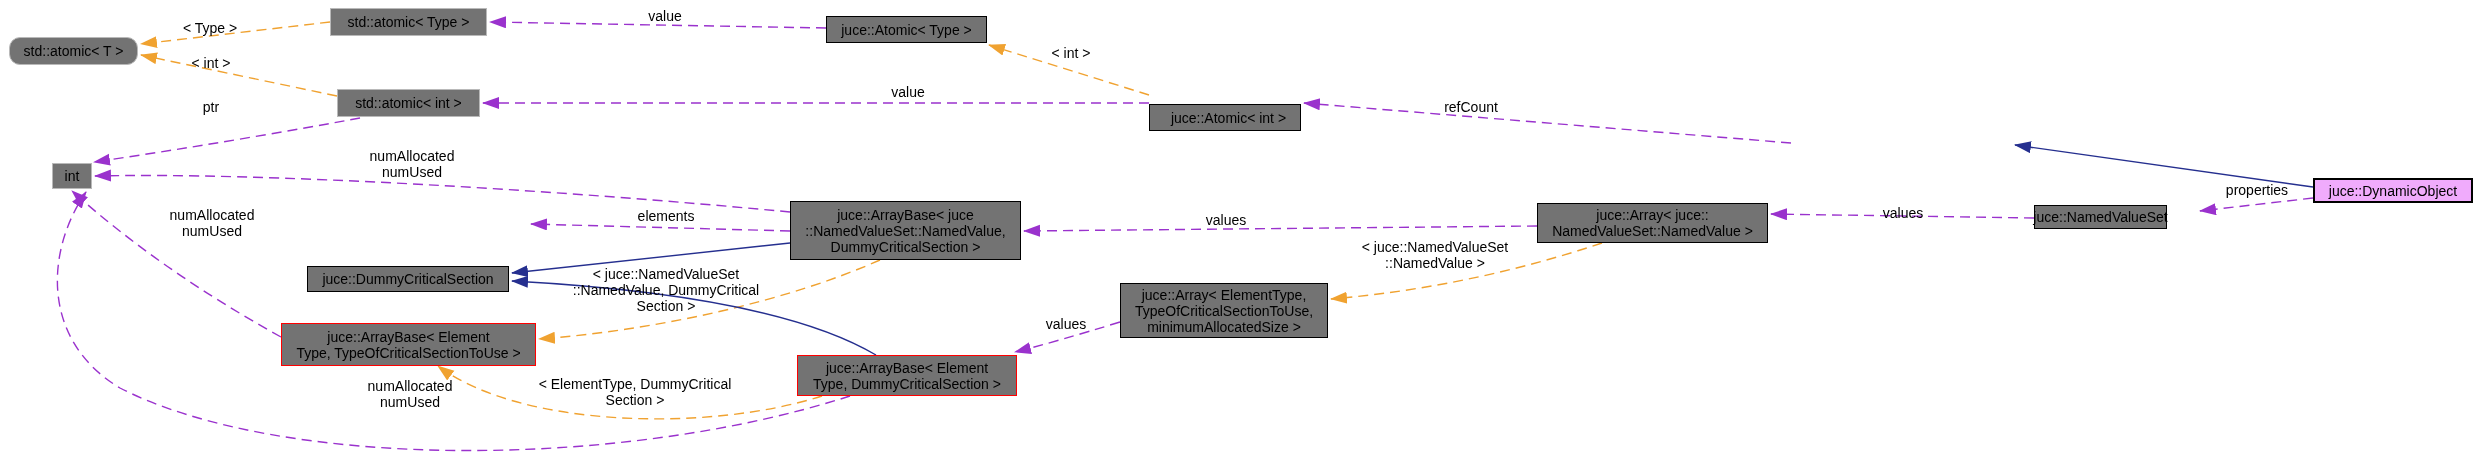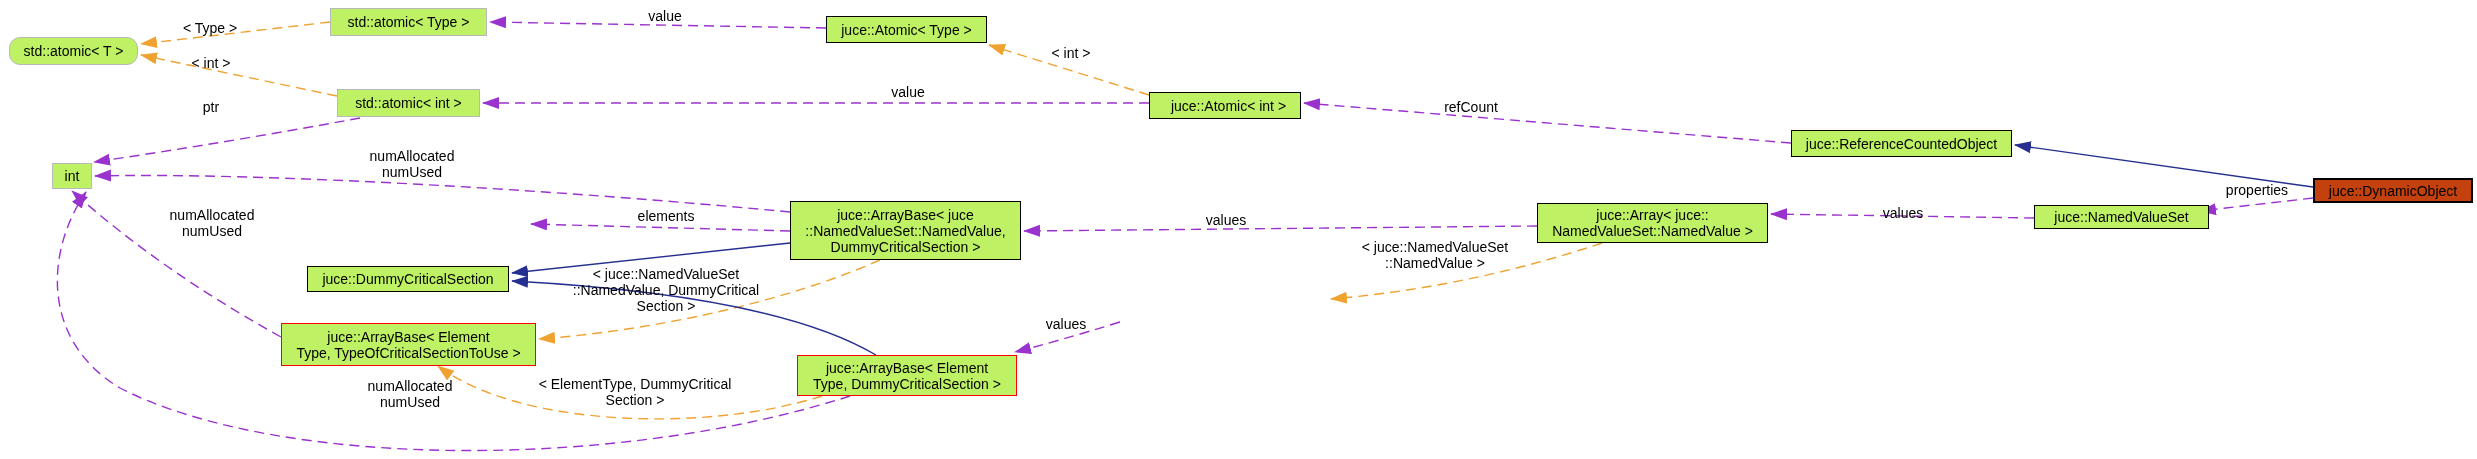--- a/index.html
+++ b/index.html
@@ -10,28 +10,28 @@
     font-family:"Liberation Sans", sans-serif;
     font-size:14px;color:#000;
     overflow:hidden;
   }
   #edges{position:absolute;left:0;top:0;width:2477px;height:459px;}
   .edge-p{stroke:#9a32cd;stroke-width:1.4;fill:none;stroke-dasharray:10 6;}
   .edge-o{stroke:#f0a230;stroke-width:1.4;fill:none;stroke-dasharray:10 6;}
   .edge-n{stroke:#252f8f;stroke-width:1.4;fill:none;}
   .node{
     position:absolute;box-sizing:border-box;
-    background:#bef264;border:1.5px solid #000;
+    background:#737373;border:1.5px solid #000;
     display:flex;align-items:center;justify-content:center;
     text-align:center;white-space:pre-line;line-height:16px;
     padding:2px 5px;
   }
   .n-gray{border-color:#b9b9b9;}
   .n-red{border-color:#ff0000;}
-  .n-focus{background:#c2410c;border-width:2px;}
+  .n-focus{background:#f0abfc;border-width:2px;}
   .elabel{
     position:absolute;transform:translate(-50%,-50%);
     text-align:center;white-space:pre-line;line-height:16px;
   }
 </style>
 </head>
 <body>
 
 <div id="canvas">
 
@@ -70,35 +70,37 @@
 
     <path class="edge-n" d="M2313,187 L2015,145" marker-end="url(#an)"></path>
     <path class="edge-n" d="M790,243 L512,273" marker-end="url(#an)"></path>
     <path class="edge-n" d="M876,355 C800,310 660,289 512,281" marker-end="url(#an)"></path>
   </svg>
 
   <div class="node n-gray" style="left:9px;top:37px;width:129px;height:28px;border-radius:11px;">std::atomic&lt; T &gt;</div>
   <div class="node n-gray" style="left:330px;top:8px;width:157px;height:28px;">std::atomic&lt; Type &gt;</div>
   <div class="node n-gray" style="left:337px;top:89px;width:143px;height:28px;">std::atomic&lt; int &gt;</div>
   <div class="node" style="left:826px;top:16px;width:161px;height:27px;">juce::Atomic&lt; Type &gt;</div>
-  <div class="node" style="left:1149px;top:92px;width:152px;height:27px;padding-left:12px;">juce::Atomic&lt; int &gt;</div>
-  <div class="node" style="left:1791px;top:130px;width:221px;height:27px;">juce::ReferenceCountedObject</div>
+  <div class="node" style="left:1149px;top:104px;width:152px;height:27px;padding-left:12px;">juce::Atomic&lt; int &gt;</div>
   <div class="node n-focus" style="left:2313px;top:178px;width:160px;height:25px;">juce::DynamicObject</div>
-  <div class="node" style="left:2034px;top:205px;width:175px;height:24px;text-align:right;">juce::NamedValueSet</div>
+  <div class="node" style="left:2034px;top:205px;width:133px;height:24px;text-align:right;">juce::NamedValueSet</div>
   <div class="node" style="left:790px;top:201px;width:231px;height:59px;">juce::ArrayBase&lt; juce
 ::NamedValueSet::NamedValue,
 DummyCriticalSection &gt;</div>
   <div class="node" style="left:1537px;top:203px;width:231px;height:40px;">juce::Array&lt; juce::
 NamedValueSet::NamedValue &gt;</div>
   <div class="node" style="left:307px;top:266px;width:202px;height:26px;">juce::DummyCriticalSection</div>
   <div class="node n-gray" style="left:52px;top:163px;width:40px;height:26px;">int</div>
   <div class="node n-red" style="left:281px;top:323px;width:255px;height:43px;">juce::ArrayBase&lt; Element
 Type, TypeOfCriticalSectionToUse &gt;</div>
   <div class="node n-red" style="left:797px;top:355px;width:220px;height:41px;">juce::ArrayBase&lt; Element
 Type, DummyCriticalSection &gt;</div>
+  <div class="node" style="left:1120px;top:283px;width:208px;height:55px;">juce::Array&lt; ElementType,
+TypeOfCriticalSectionToUse,
+minimumAllocatedSize &gt;</div>
 
   <div class="elabel" style="left:210px;top:28px;">&lt; Type &gt;</div>
   <div class="elabel" style="left:211px;top:63px;">&lt; int &gt;</div>
   <div class="elabel" style="left:665px;top:16px;">value</div>
   <div class="elabel" style="left:1071px;top:53px;">&lt; int &gt;</div>
   <div class="elabel" style="left:908px;top:92px;">value</div>
   <div class="elabel" style="left:1471px;top:107px;">refCount</div>
   <div class="elabel" style="left:211px;top:107px;text-align:right;">ptr</div>
   <div class="elabel" style="left:412px;top:164px;">numAllocated
 numUsed</div>

